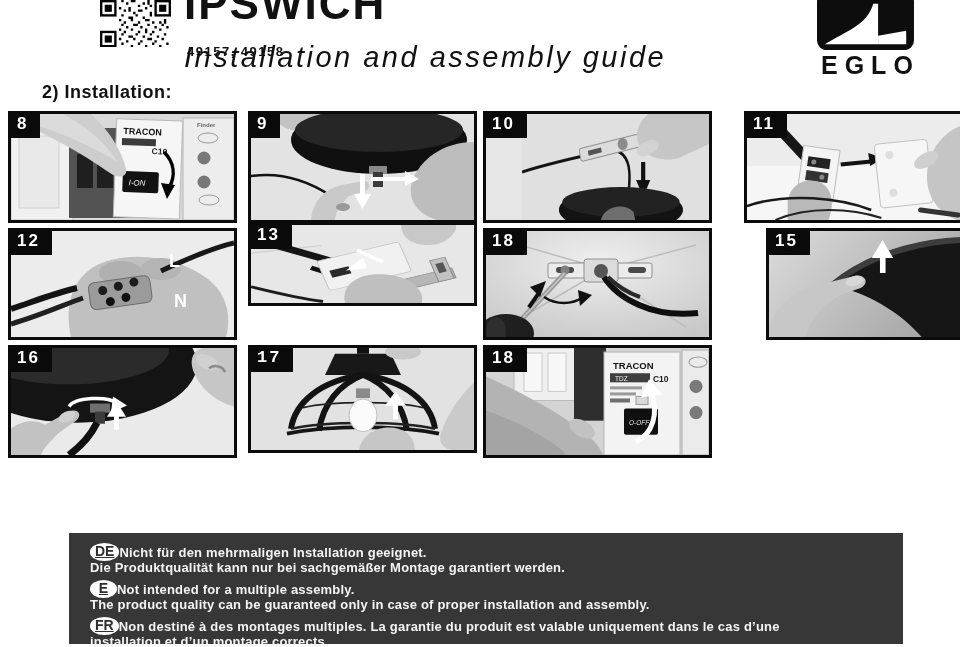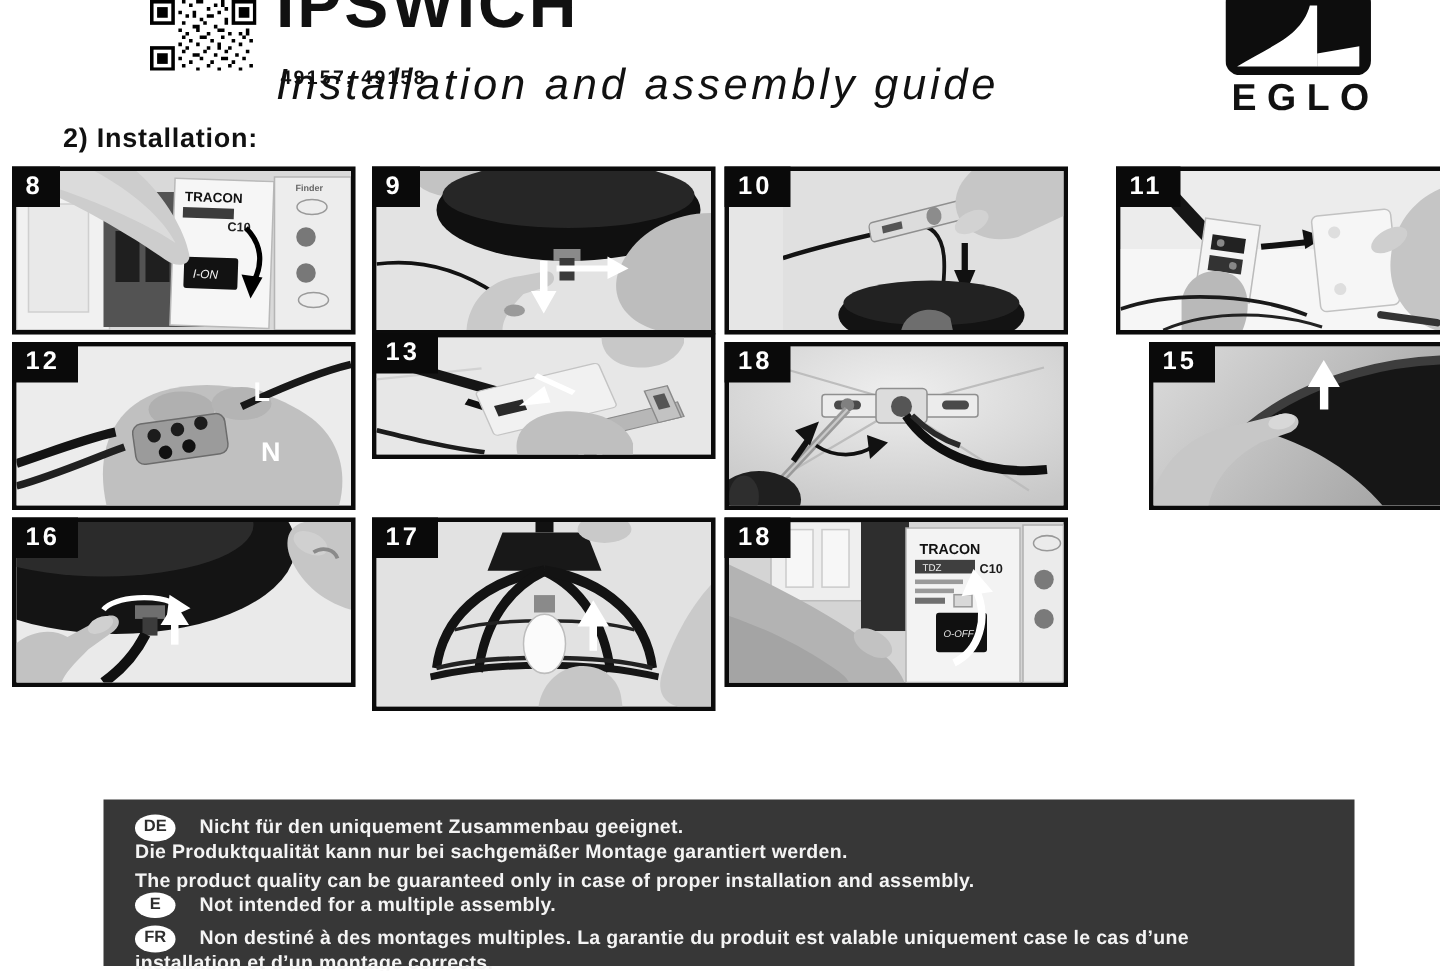--- a/index.html
+++ b/index.html
@@ -25,22 +25,22 @@
   svg text{font-family:"Liberation Sans",sans-serif;}
   
   .footer{
     position:absolute;left:69px;top:533px;width:834px;height:111px;background:#373737;
     color:#f4f4f4;font-size:13px;font-weight:bold;box-sizing:border-box;padding:10px 14px 0 21px;letter-spacing:.2px;
   }
   .note{margin-bottom:5px;}
   .note-line{line-height:14.5px;white-space:nowrap;}
   .lang-badge{
     display:inline-block;background:#ffffff;color:#2e2e2e;border-radius:50%;
-    font-size:11px;font-weight:bold;min-width:17px;text-align:center;
-    padding:1px 5px 2px 5px;margin-right:16px;vertical-align:1px;letter-spacing:0;
+    font-size:14px;font-weight:bold;min-width:17px;text-align:center;
+    padding:1px 5px 2px 5px;margin-right:0;vertical-align:1px;letter-spacing:0;text-decoration:underline;
   }
 </style>
 </head>
 <body>
 
 <div class="qr">
   <svg viewBox="0 0 30 20" preserveAspectRatio="none">
     <rect x="0" y="0" width="7" height="7" fill="#000"></rect>
       <rect x="1" y="1" width="5" height="5" fill="#fff"></rect>
       <rect x="2" y="2" width="3" height="3" fill="#000"></rect>
@@ -311,21 +311,21 @@
       <path d="M58 58 C64 49 96 47 107 55" stroke="#fff" stroke-width="3.5" fill="none"></path>
       <path d="M102 48 L116 57 L100 64 Z" fill="#fff"></path>
     </g>
     <g>
       <rect x="103" y="66" width="5" height="15" fill="#fff"></rect>
       <path d="M96 68 L105.5 53 L115 68 Z" fill="#fff"></path>
     </g>
   </svg>
 </div>
 
-<div class="panel" style="left:248px;top:345px;width:229px;height:129px;">
+<div class="panel" style="left:248px;top:345px;width:229px;height:108px;font-family:Liberation Mono, monospace;">
   <div class="stepnum">17</div>
   <svg viewBox="0 0 223 106" preserveAspectRatio="none">
     <rect width="223" height="106" fill="#e2e2e2"></rect>
     <rect x="106" y="0" width="12" height="6" fill="#111"></rect>
     <path d="M84 6 L140 6 L150 28 L74 28 Z" fill="#181818"></path>
     <path d="M112 28 C70 34 44 56 40 84" stroke="#131313" stroke-width="6" fill="none"></path>
     <path d="M112 28 C88 38 72 58 68 86" stroke="#131313" stroke-width="6" fill="none"></path>
     <path d="M112 28 C136 38 152 58 156 86" stroke="#131313" stroke-width="6" fill="none"></path>
     <path d="M112 28 C154 34 180 56 184 84" stroke="#131313" stroke-width="6" fill="none"></path>
     <path d="M52 62 C80 55 144 55 172 62" stroke="#222" stroke-width="2" fill="none"></path>
@@ -372,30 +372,30 @@
     <g>
       <path d="M150 93 C167 85 173 64 165 45" stroke="#fff" stroke-width="5" fill="none"></path>
       <path d="M155 49 L163 31 L176 46 Z" fill="#fff"></path>
     </g>
   </svg>
 </div>
 
 <div class="footer">
   <div class="note">
     <div class="note-line">
-      <span class="lang-badge">DE</span><span>Nicht für den uniquement Zusammenbau geeignet.</span>
+      <span class="lang-badge">DE</span><span>Nicht für den mehrmaligen Installation geeignet.</span>
     </div>
     <div class="note-line">Die Produktqualität kann nur bei sachgemäßer Montage garantiert werden.</div>
   </div>
   <div class="note">
-    <div class="note-line">The product quality can be guaranteed only in case of proper installation and assembly.</div>
     <div class="note-line">
       <span class="lang-badge">E</span><span>Not intended for a multiple assembly.</span>
     </div>
+    <div class="note-line">The product quality can be guaranteed only in case of proper installation and assembly.</div>
   </div>
   <div class="note">
     <div class="note-line">
-      <span class="lang-badge">FR</span><span>Non destiné à des montages multiples. La garantie du produit est valable uniquement case le cas d’une</span>
+      <span class="lang-badge">FR</span><span>Non destiné à des montages multiples. La garantie du produit est valable uniquement dans le cas d’une</span>
     </div>
     <div class="note-line">installation et d’un montage corrects.</div>
   </div>
 
 </div>
 
 </body></html>

